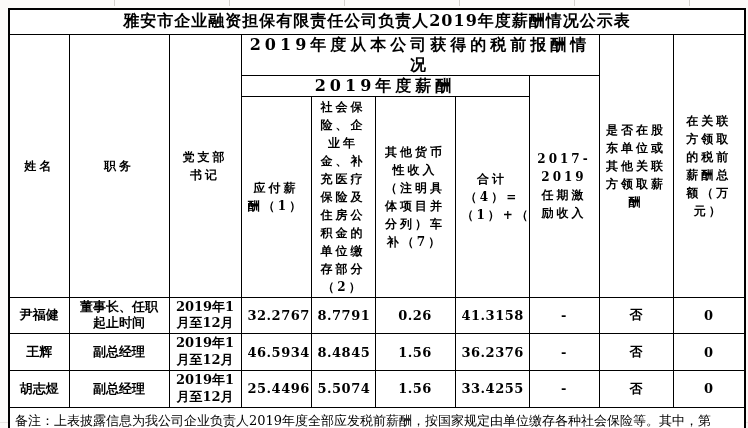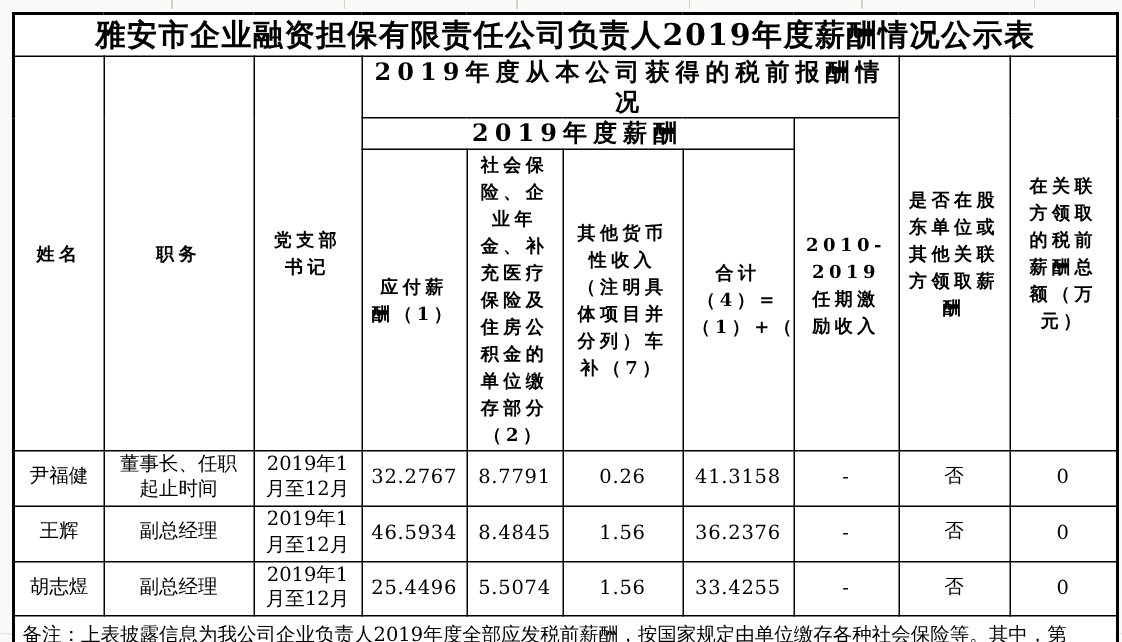--- a/index.html
+++ b/index.html
@@ -23,34 +23,34 @@
     background:#fff;
     border:2px solid #000;
   }
   td {
     border:1px solid #000;
     text-align:center; vertical-align:middle;
     overflow:hidden;
     padding:1px 6px;
   }
   .title-cell {
-    height:25px; font-size:20px; font-weight:bold; letter-spacing:1px;
+    height:25px; font-size:16px; font-weight:bold; letter-spacing:1px;
     padding:0;
   }
   .gh {
     height:18px; font-size:16px; font-weight:bold; letter-spacing:4px;
     padding:0; line-height:1.25;
   }
   .th {
     font-size:12px; font-weight:bold; letter-spacing:3px; line-height:1.5;
   }
   .th-big { height:197px; }
   .num  { font-size:13px; letter-spacing:.5px; }
   .txt  { font-size:13px; line-height:1.3; }
-  .data-row { height:31px; }
+  .data-row { height:31px;font-weight:bold; }
   .note-cell {
     height:61px; text-align:left; vertical-align:top;
     font-size:13px; line-height:1.6; padding:3px 5px;
   }
 </style>
 </head>
 <body>
 
 <div class="grid-strip top"></div>
 <div class="grid-strip bottom"></div>
@@ -78,21 +78,21 @@
     <td class="th" rowspan="3">姓名</td>
     <td class="th" rowspan="3">职务</td>
     <td class="th" rowspan="3">党支部书记</td>
     <td class="gh" colspan="5">2019年度从本公司获得的税前报酬情况</td>
     <td class="th" rowspan="3">是否在股东单位或其他关联方领取薪酬</td>
     <td class="th" rowspan="3">在关联方领取的税前薪酬总额（万元）</td>
   </tr>
 
   <tr>
     <td class="gh" colspan="4">2019年度薪酬</td>
-    <td class="th" rowspan="2">2010-2019任期激励收入</td>
+    <td class="th" rowspan="2">2017-2019任期激励收入</td>
   </tr>
 
   <tr class="th-big">
     <td class="th">应付薪酬（1）</td>
     <td class="th">社会保险、企业年金、补充医疗保险及住房公积金的单位缴存部分（2）</td>
     <td class="th">其他货币性收入（注明具体项目并分列）车补（7）</td>
     <td class="th">合计（4）=（1）+（2）+（3）</td>
   </tr>
 
   <tr class="data-row">

